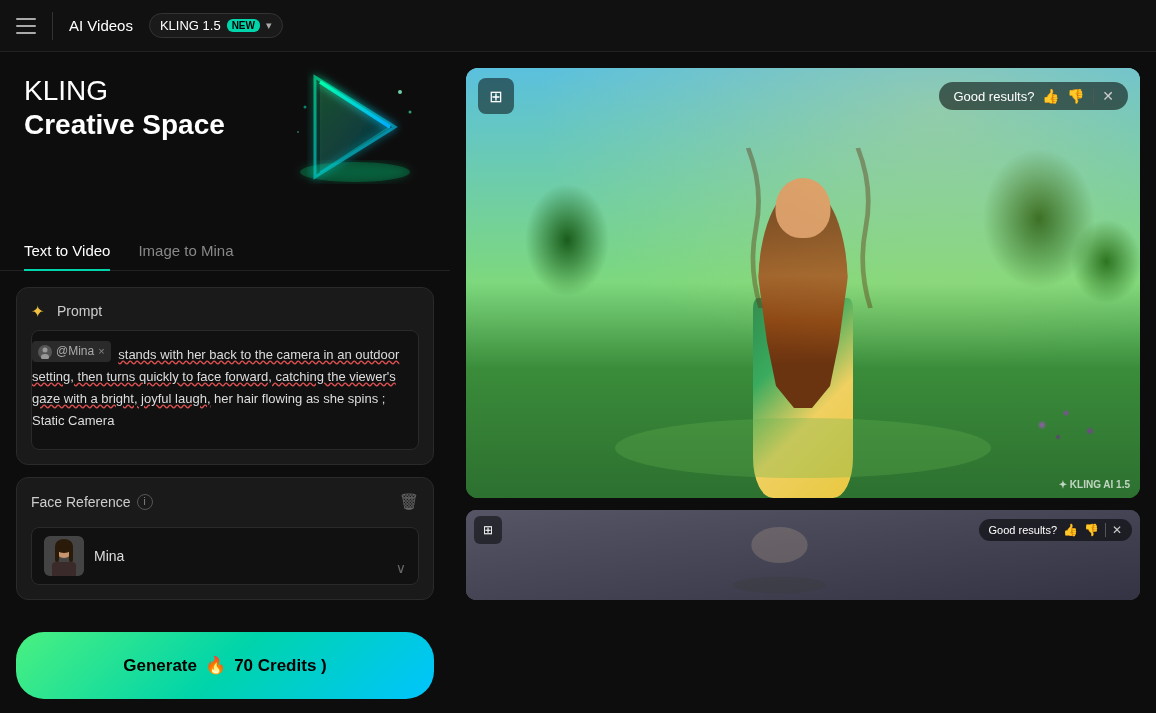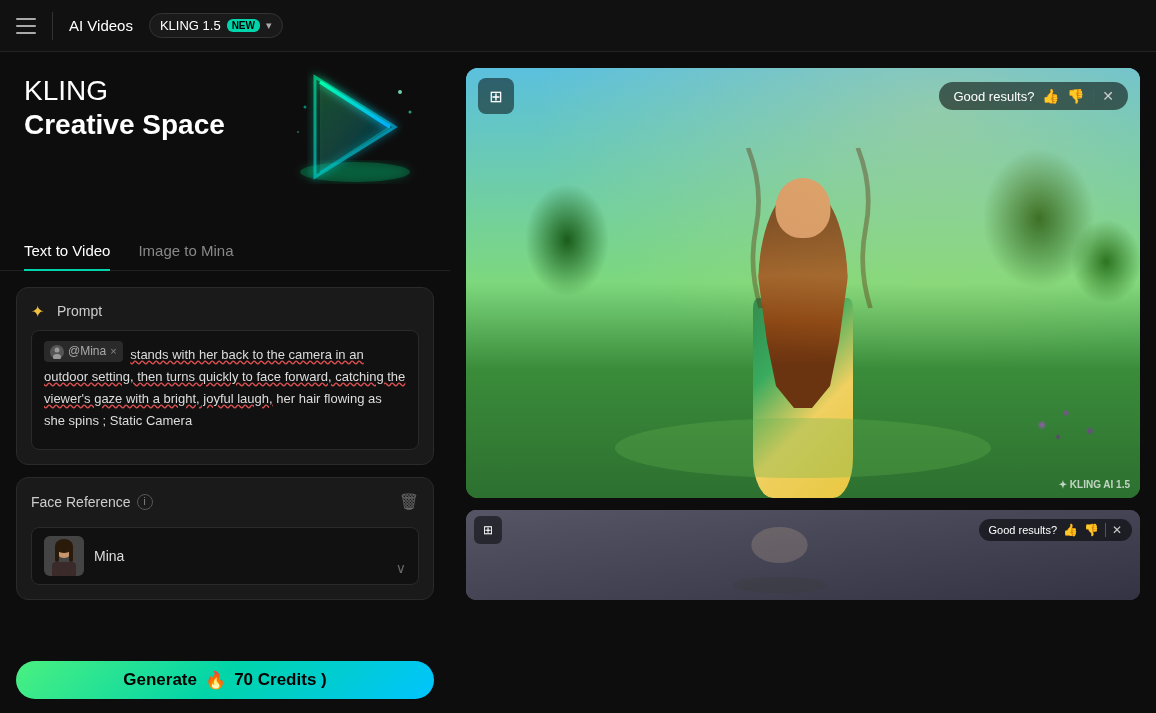--- a/index.html
+++ b/index.html
@@ -162,21 +162,21 @@
     .sun-icon {
       width: 18px;
       height: 18px;
       color: #f0c040;
       font-size: 16px;
     }
     .prompt-textarea {
       background: #111;
       border: 1px solid #2a2a2a;
       border-radius: 8px;
-      padding: 10px 12px;
+      padding: 10px 0;
       color: #ddd;
       font-size: 13px;
       line-height: 1.6;
       width: 100%;
       min-height: 120px;
     }
     .mention-tag {
       display: inline-flex;
       align-items: center;
       gap: 4px;
@@ -278,21 +278,21 @@
     .generate-btn-container {
       position: absolute;
       bottom: 0;
       left: 0;
       right: 0;
       padding: 14px 16px;
       background: linear-gradient(to top, #0d0d0d 60%, transparent);
     }
     .generate-btn {
       width: 100%;
-      height: 38px;
+      height: 67px;
       background: linear-gradient(135deg, #4af080, #00d4aa, #00c4ff);
       border: none;
       border-radius: 28px;
       font-size: 17px;
       font-weight: 600;
       color: #000;
       cursor: pointer;
       display: flex;
       align-items: center;
       justify-content: center;

